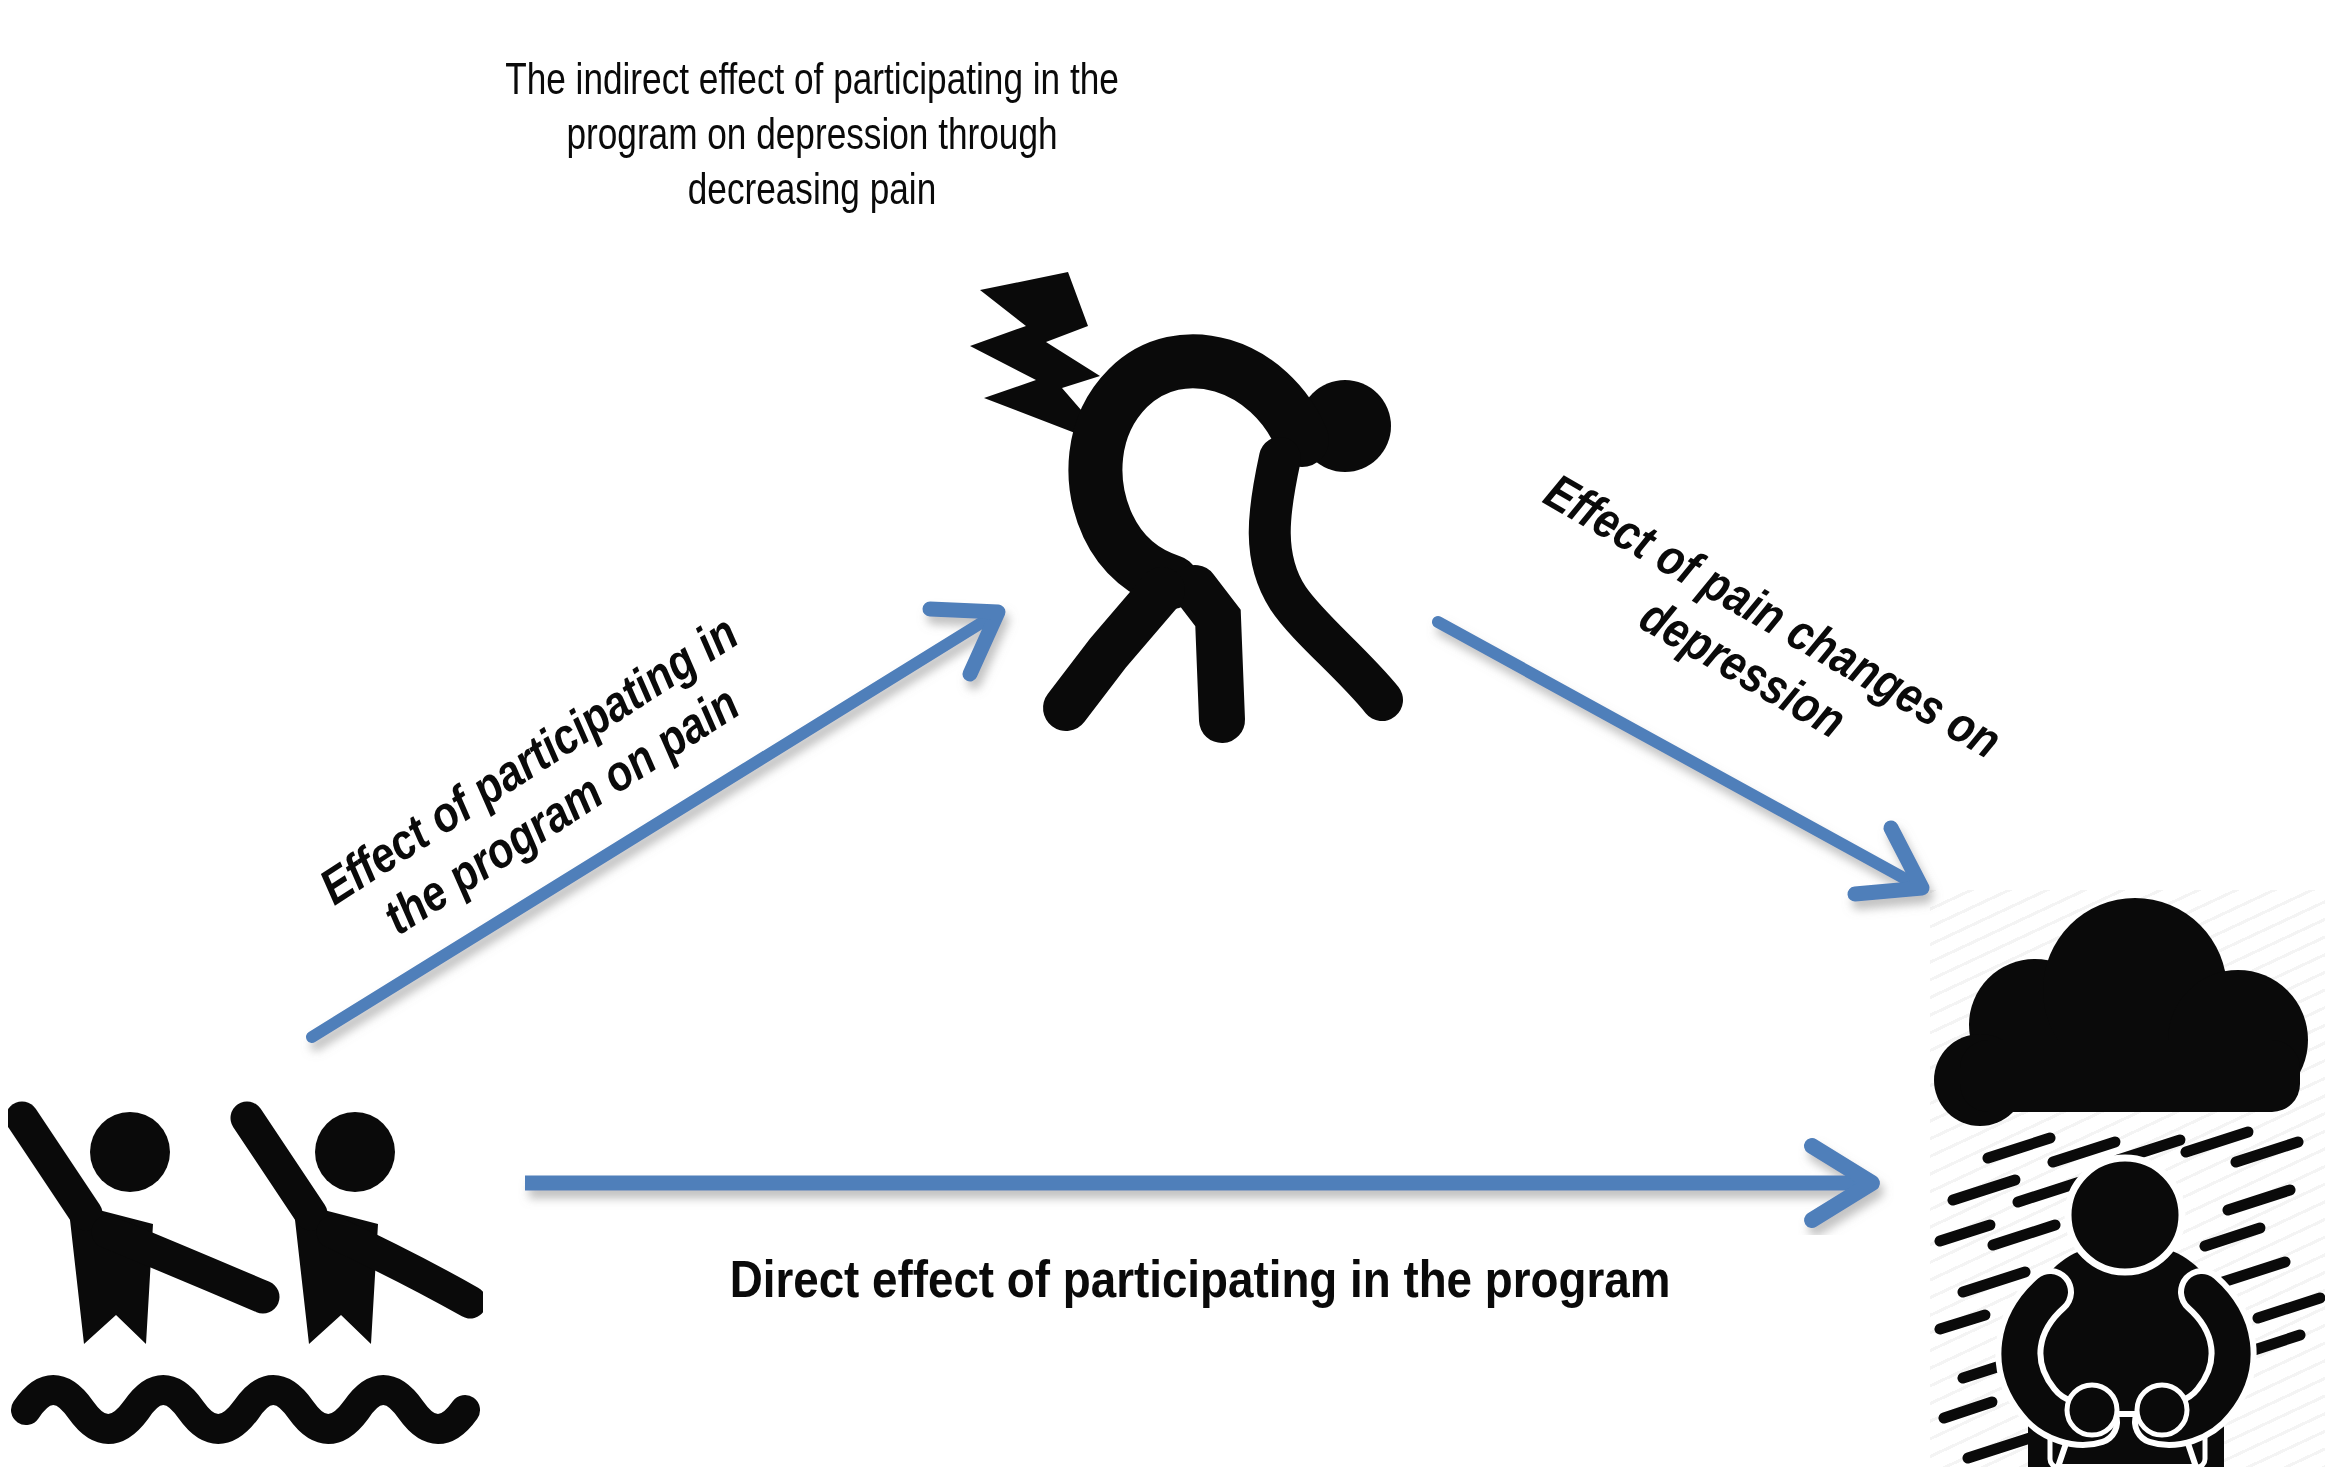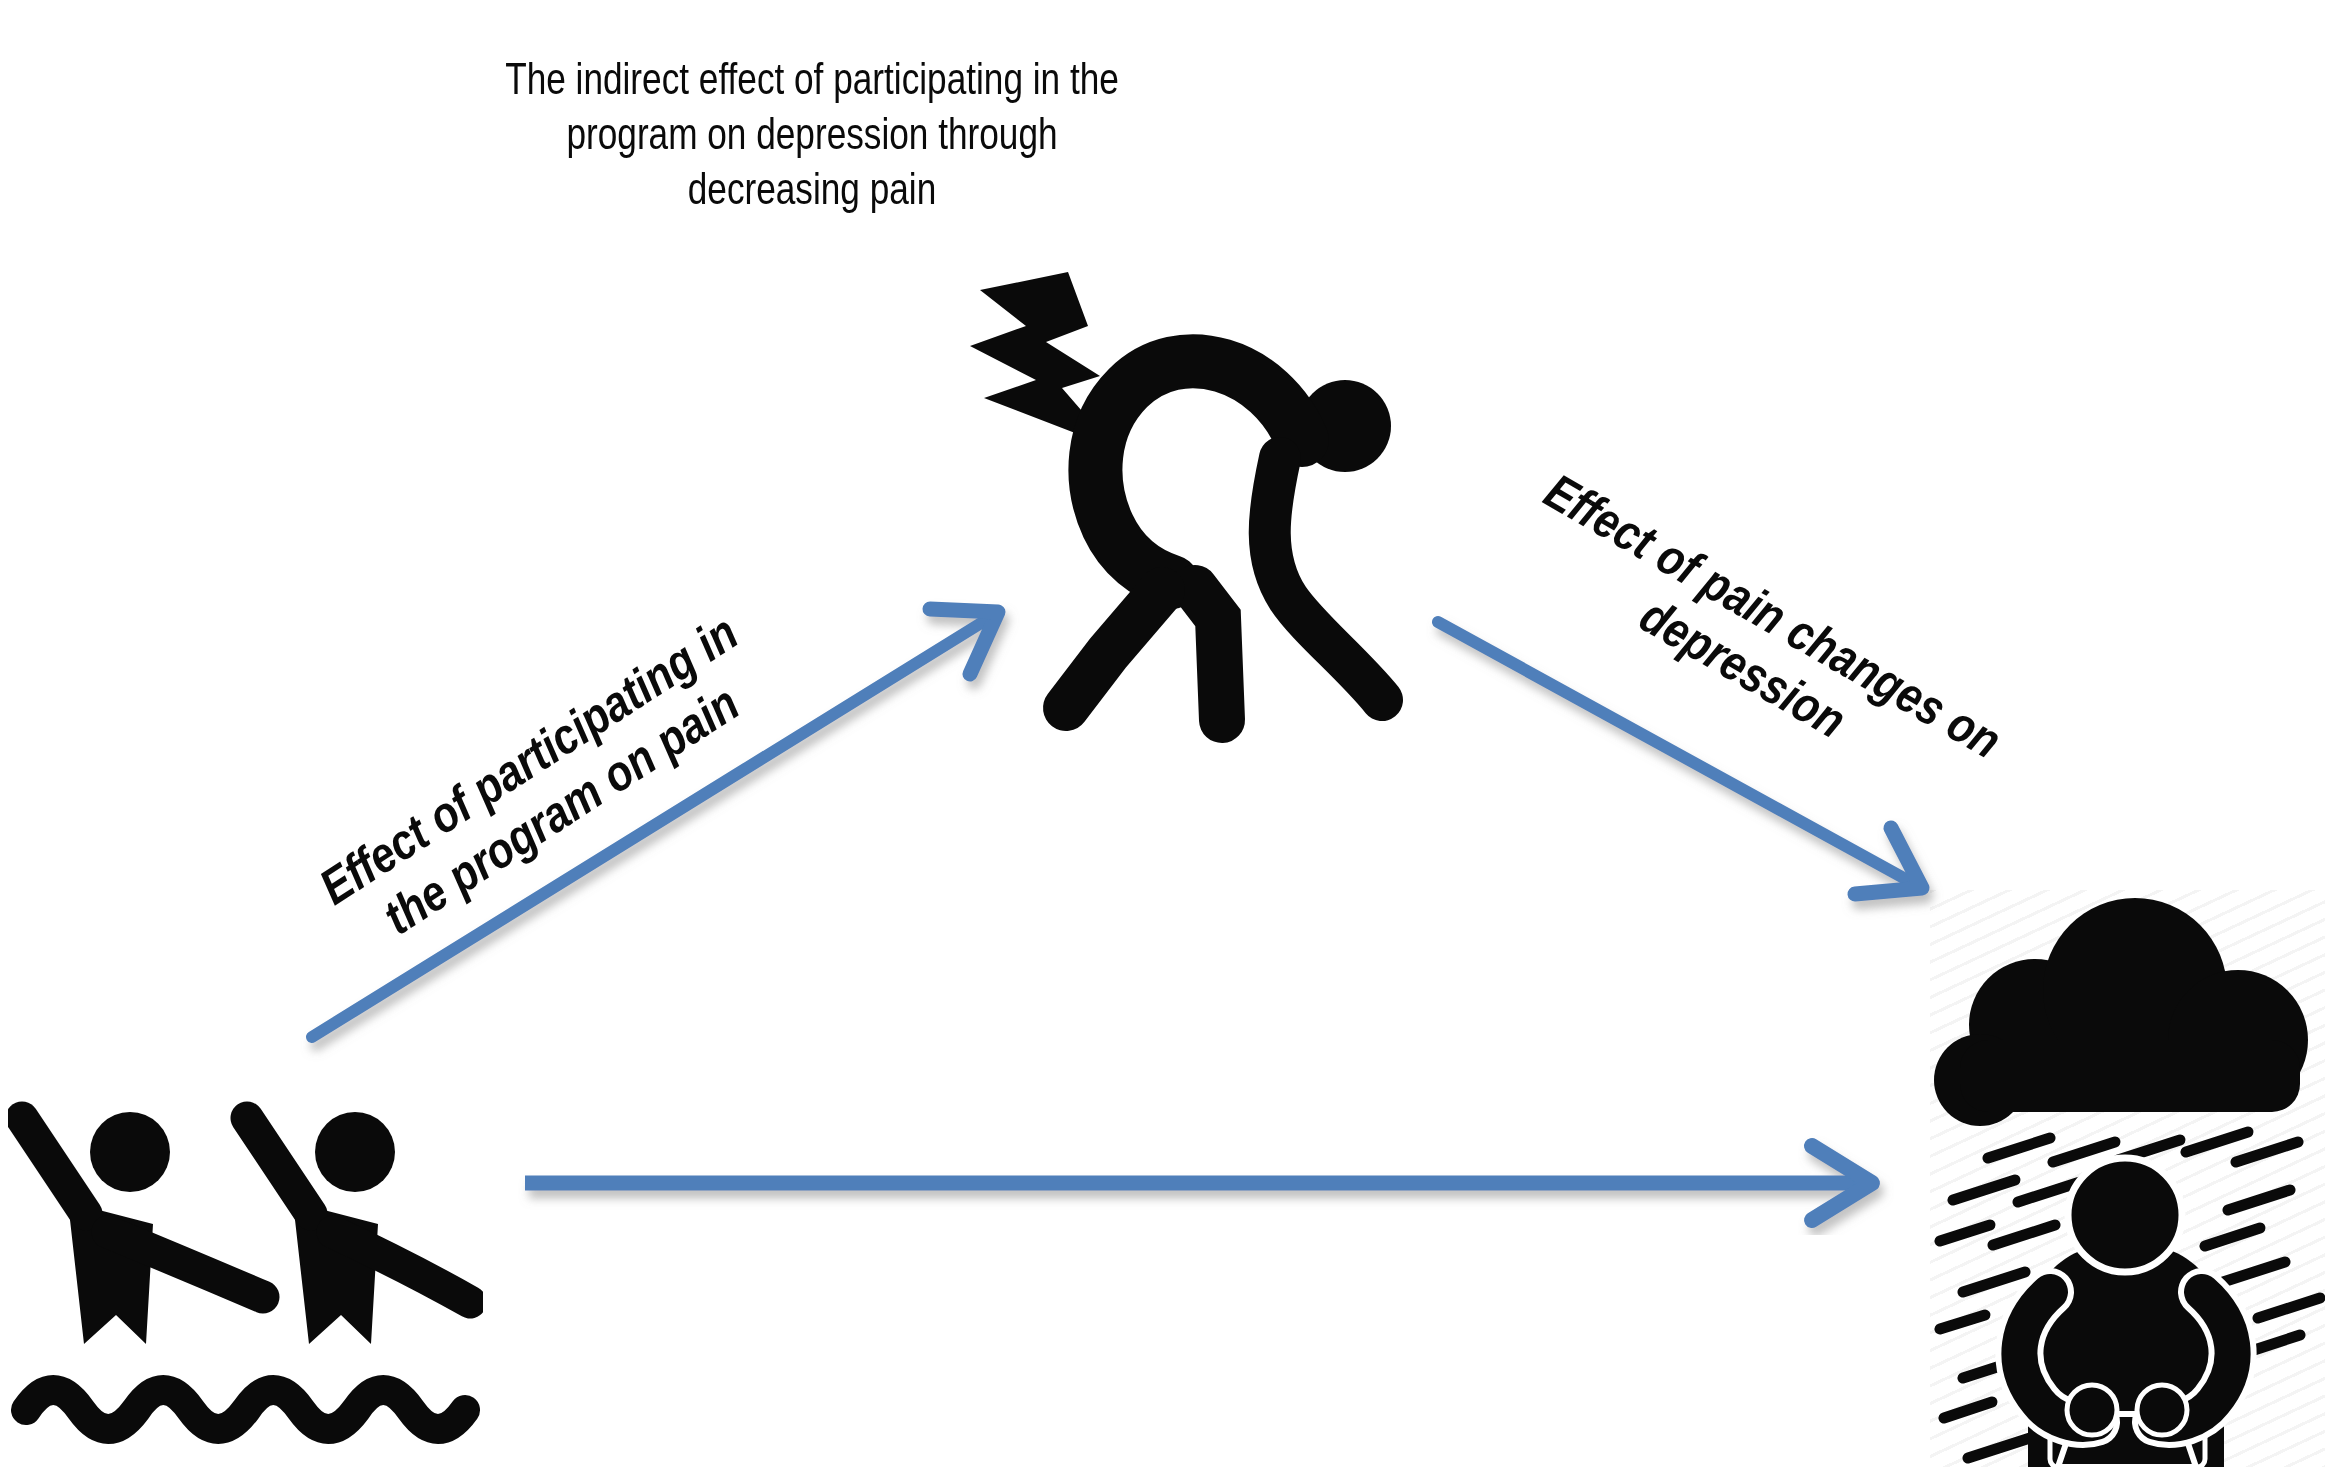--- a/index.html
+++ b/index.html
@@ -108,20 +108,25 @@
     </span>
   </div>
 
   <div class="edge-label right-diagonal">
     <span class="squeeze">
       <span class="label-line">Effect of pain changes on</span>
       <span class="label-line">depression</span>
     </span>
   </div>
 
+  <div class="edge-label bottom-horizontal">
+    <span class="squeeze">
+      <span class="label-line">Direct effect of participating in the program</span>
+    </span>
+  </div>
 
   <div class="icon icon-swim">
     <svg viewBox="0 0 475 415" xmlns="http://www.w3.org/2000/svg" aria-hidden="true">
       <g fill="#0a0a0a" stroke="none">
         <circle cx="122" cy="100" r="40"></circle>
         <circle cx="347" cy="100" r="40"></circle>
         <path d="M 60 150 L 145 172 L 138 292 L 108 263 L 76 292 Z"></path>
         <path d="M 285 150 L 370 172 L 363 292 L 333 263 L 301 292 Z"></path>
       </g>
       <g stroke="#0a0a0a" fill="none" stroke-linecap="round">

